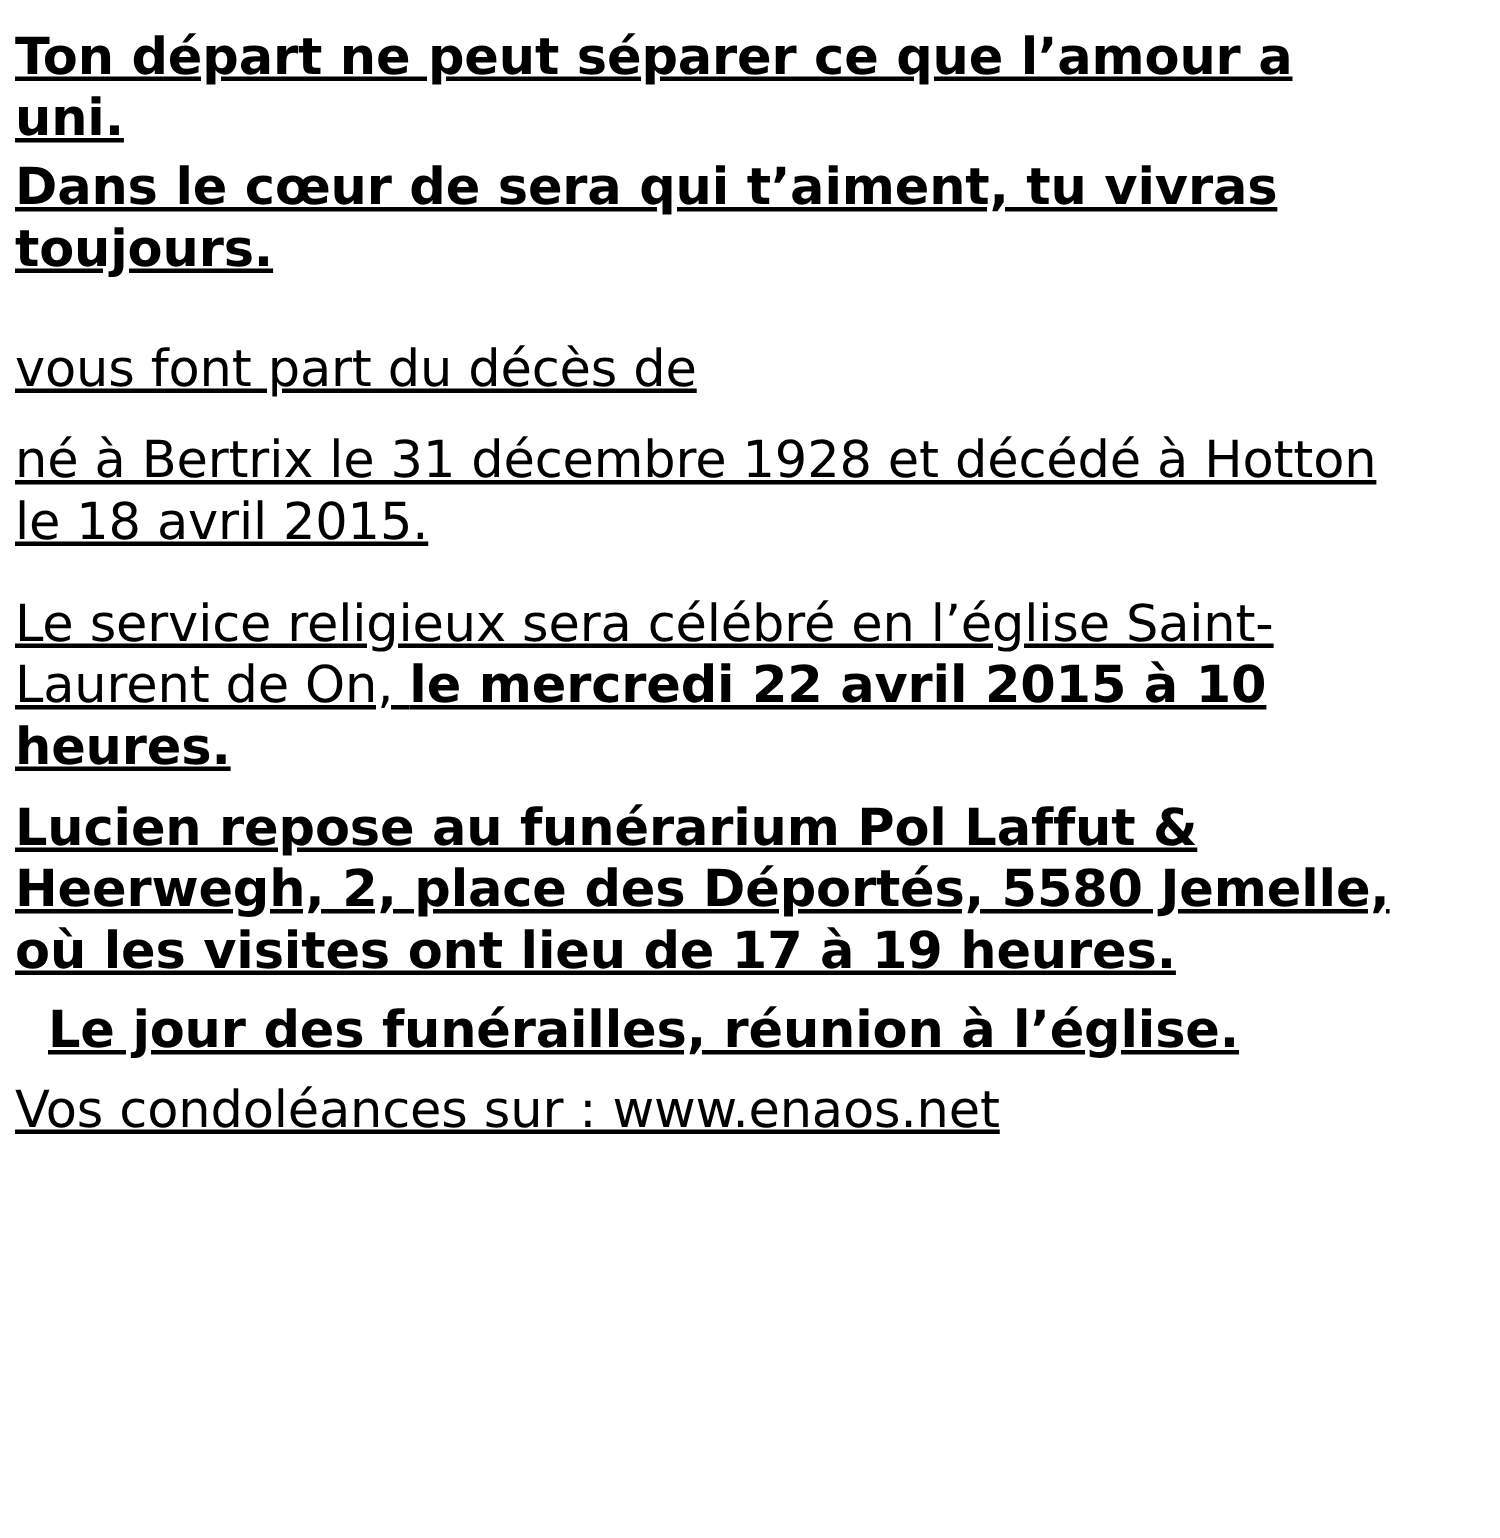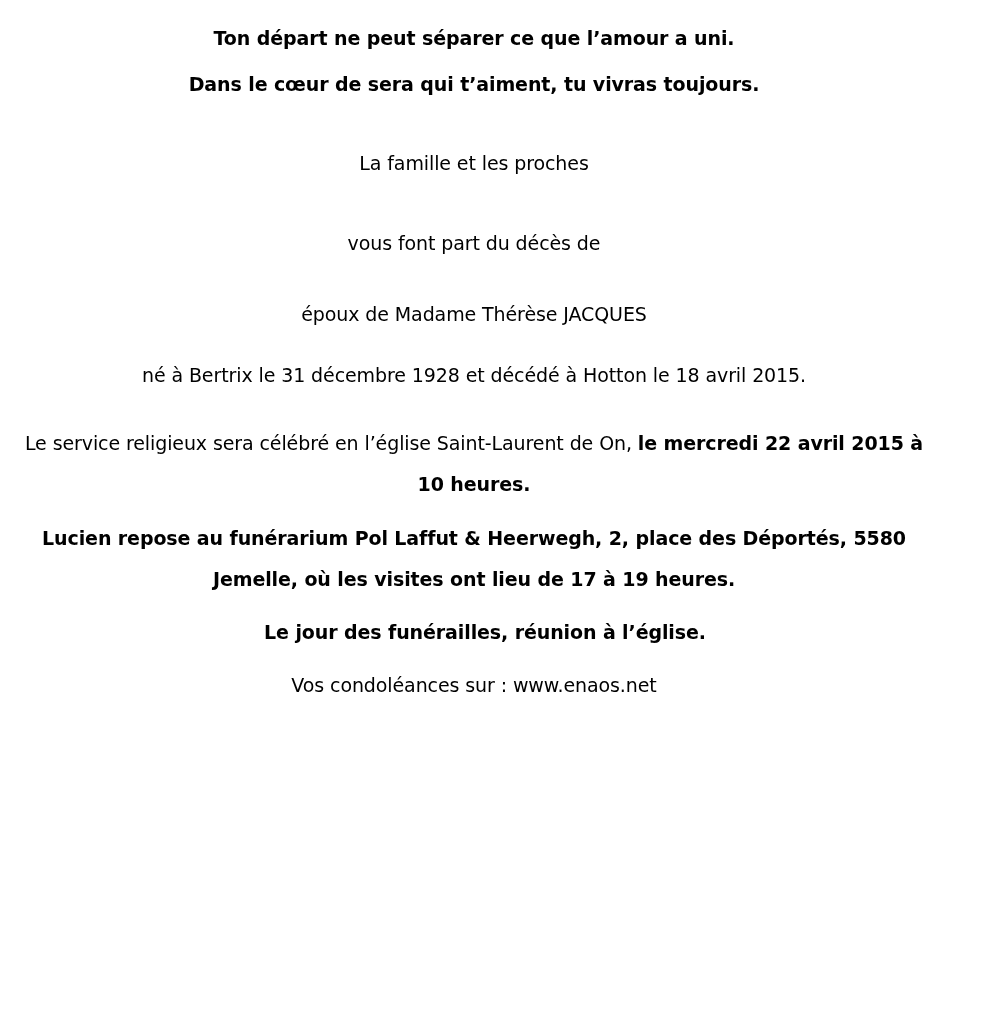--- a/index.html
+++ b/index.html
@@ -19,26 +19,27 @@
   .notice {
     box-sizing: border-box;
     width: 1000px;
     height: 1025px;
     padding: 8px 62px 0 10px;
     position: relative;
   }
 
   
   .para {
-    font-size: 19px;
+    font-size: 34px;
     line-height: 41px;
     letter-spacing: -0.1px;
     margin: 0;
-    text-align: center;
+    text-align: left;
     word-spacing: 0px;
+    text-decoration: underline;
   }
   .para.bold {
     font-weight: 700;
   }
   .para.light {
     font-weight: 400;
   }
 
   b.inline-bold { font-weight: 700; }
 
@@ -68,32 +69,26 @@
 </head>
 <body>
 
 <div class="notice">
 
   <section class="block-epigraph">
     <p class="para bold">Ton départ ne peut séparer ce que l’amour a uni.</p>
     <p class="para bold">Dans le cœur de sera qui t’aiment, tu vivras toujours.</p>
   </section>
 
-  <section class="block-family">
-    <p class="para light">La famille et les proches</p>
-  </section>
 
   <section class="block-announce">
     <p class="para light">vous font part du décès de</p>
   </section>
 
 
-  <section class="block-spouse">
-    <p class="para light">époux de Madame Thérèse JACQUES</p>
-  </section>
 
   <section class="block-birthdeath">
     <p class="para light">né à Bertrix le 31 décembre 1928 et décédé à Hotton le 18 avril 2015.</p>
   </section>
 
   <section class="block-service">
     <p class="para light"><span>Le service religieux sera célébré en l’église Saint-Laurent de On, </span><b class="inline-bold">le mercredi 22 avril 2015 à 10 heures.</b></p>
   </section>
 
 

